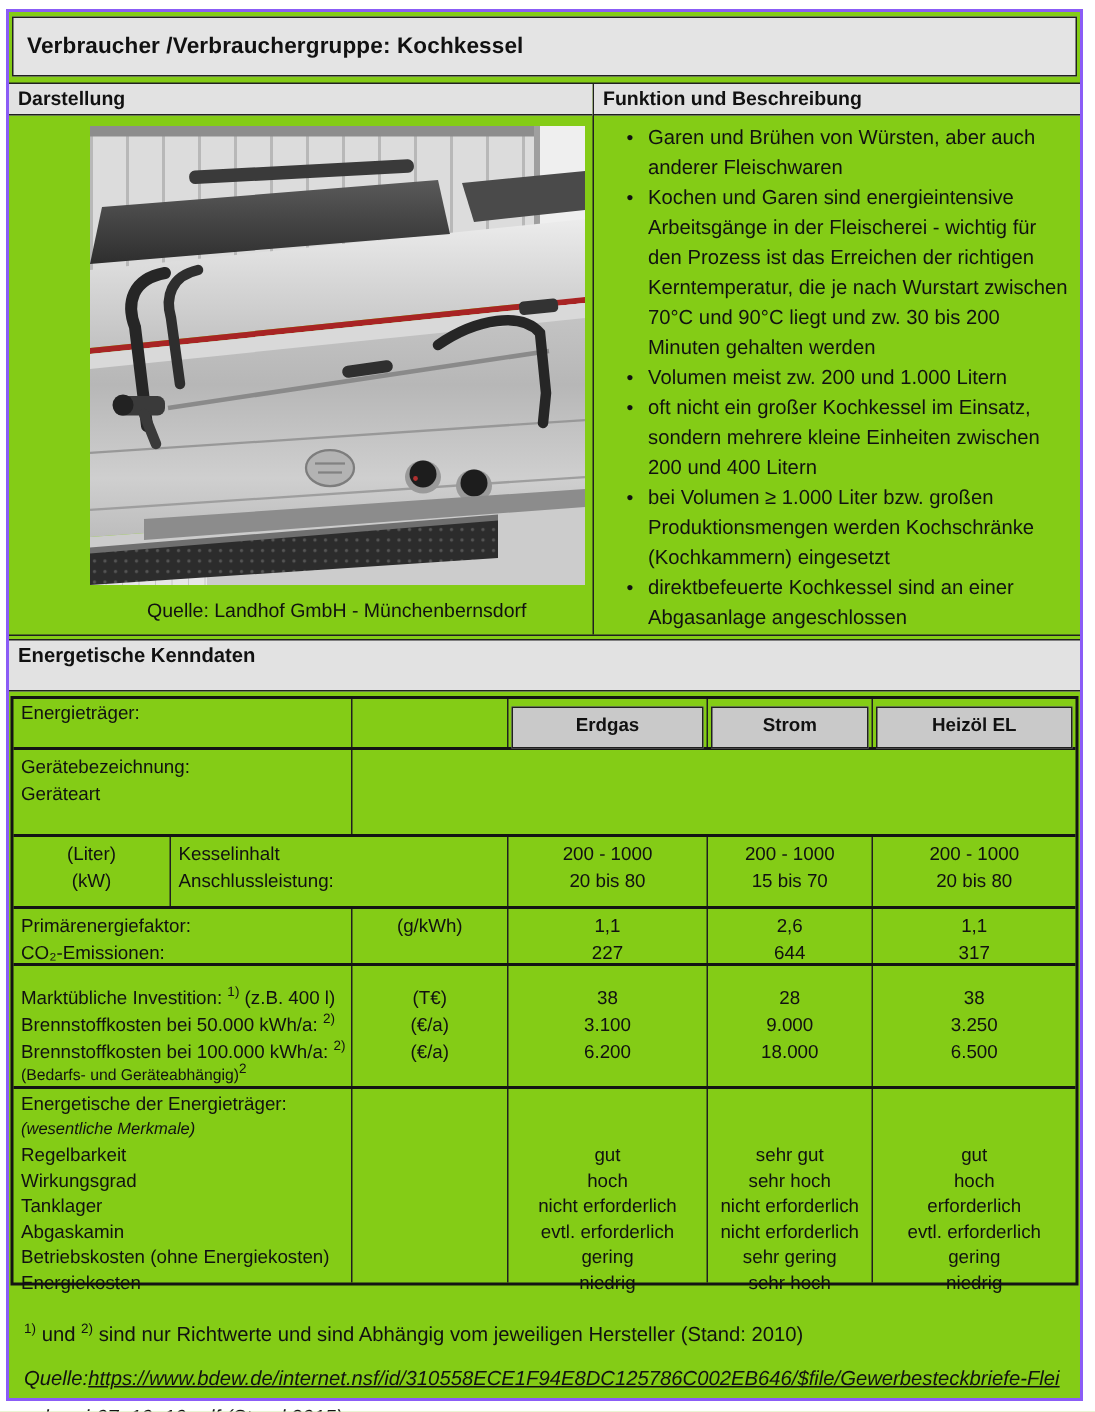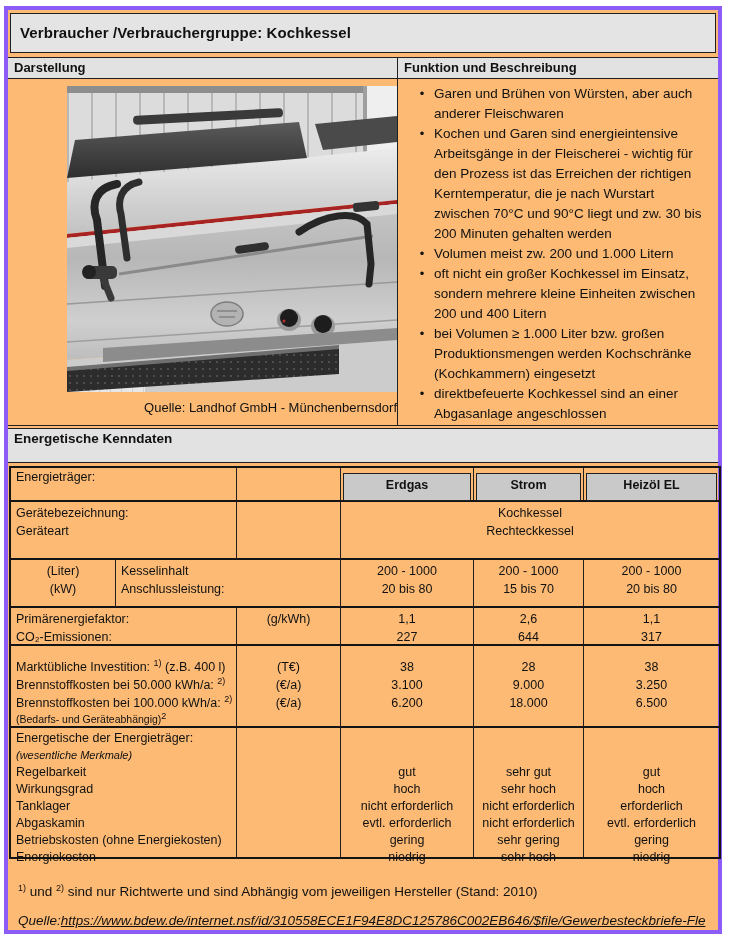--- a/index.html
+++ b/index.html
@@ -1,30 +1,30 @@
 <!DOCTYPE html>
 <html><head>
 <meta charset="utf-8">
 <style>
   * { margin:0; padding:0; box-sizing:border-box; }
   html,body { width:730px; height:941px; background:#ffffff; font-family:"Liberation Sans", sans-serif; color:#111; }
   .page { position:relative; width:730px; height:941px; background:#fff; }
-  .outer { position:absolute; left:4px; top:6px; width:718px; height:928px; border:4px solid #8b5cf6; background:#fdba74; }
+  .outer { position:absolute; left:4px; top:6px; width:718px; height:928px; border:2px solid #8b5cf6; background:#84cc16; }
 
   
   .title-bar { margin:3px 2px 0 2px; height:40px; border:1px solid #202020; background:#e4e4e4;
                font-size:15px; font-weight:bold; line-height:38px; padding-left:9px; letter-spacing:.1px; }
 
   
   .two-col { display:flex; margin-top:4px; border-top:1px solid #202020; border-bottom:1px solid #202020; }
   .col-left  { width:390px; border-right:1px solid #202020; }
   .col-right { flex:1; }
   .col-header { height:21px; background:#e2e2e2; border-bottom:1px solid #202020;
                 font-weight:bold; font-size:13px; line-height:20px; padding-left:6px; }
-  .content-left  { height:346px; padding-top:7px; text-align:right; overflow:hidden;padding-left:48px; }
+  .content-left  { height:346px; padding-top:7px; text-align:center; overflow:hidden;padding-left:48px; }
   .content-right { height:346px; padding:5px 6px 0 12px; overflow:hidden; }
 
   .photo-frame { display:inline-block; width:330px; height:306px; line-height:0; }
   .photo-caption { font-size:13px; line-height:18px; margin-top:3px; color:#111; }
 
   .bullet-row { display:flex; }
   .bullet-marker { width:24px; text-align:center; font-size:13px; line-height:20px; }
   .bullet-text { flex:1; font-size:13.5px; line-height:20px; }
 
   
@@ -208,24 +208,20 @@
           <div class="hdrbox">Heizöl EL</div>
         </div>
       </div>
 
       <div class="tgroup g2">
         <div class="tcell c-label">
           <div class="tline">Gerätebezeichnung:</div>
           <div class="tline">Geräteart</div>
         </div>
         <div class="tcell c-unit"></div>
-        <div class="tcell c-merged">
-          <div class="tline">Kochkessel</div>
-          <div class="tline">Rechteckkessel</div>
-        </div>
       </div>
 
       <div class="tgroup g3">
         <div class="tcell c-unit">
           <div class="tline">(Liter)</div>
           <div class="tline">(kW)</div>
         </div>
         <div class="tcell c-label">
           <div class="tline">Kesselinhalt</div>
           <div class="tline">Anschlussleistung:</div>

